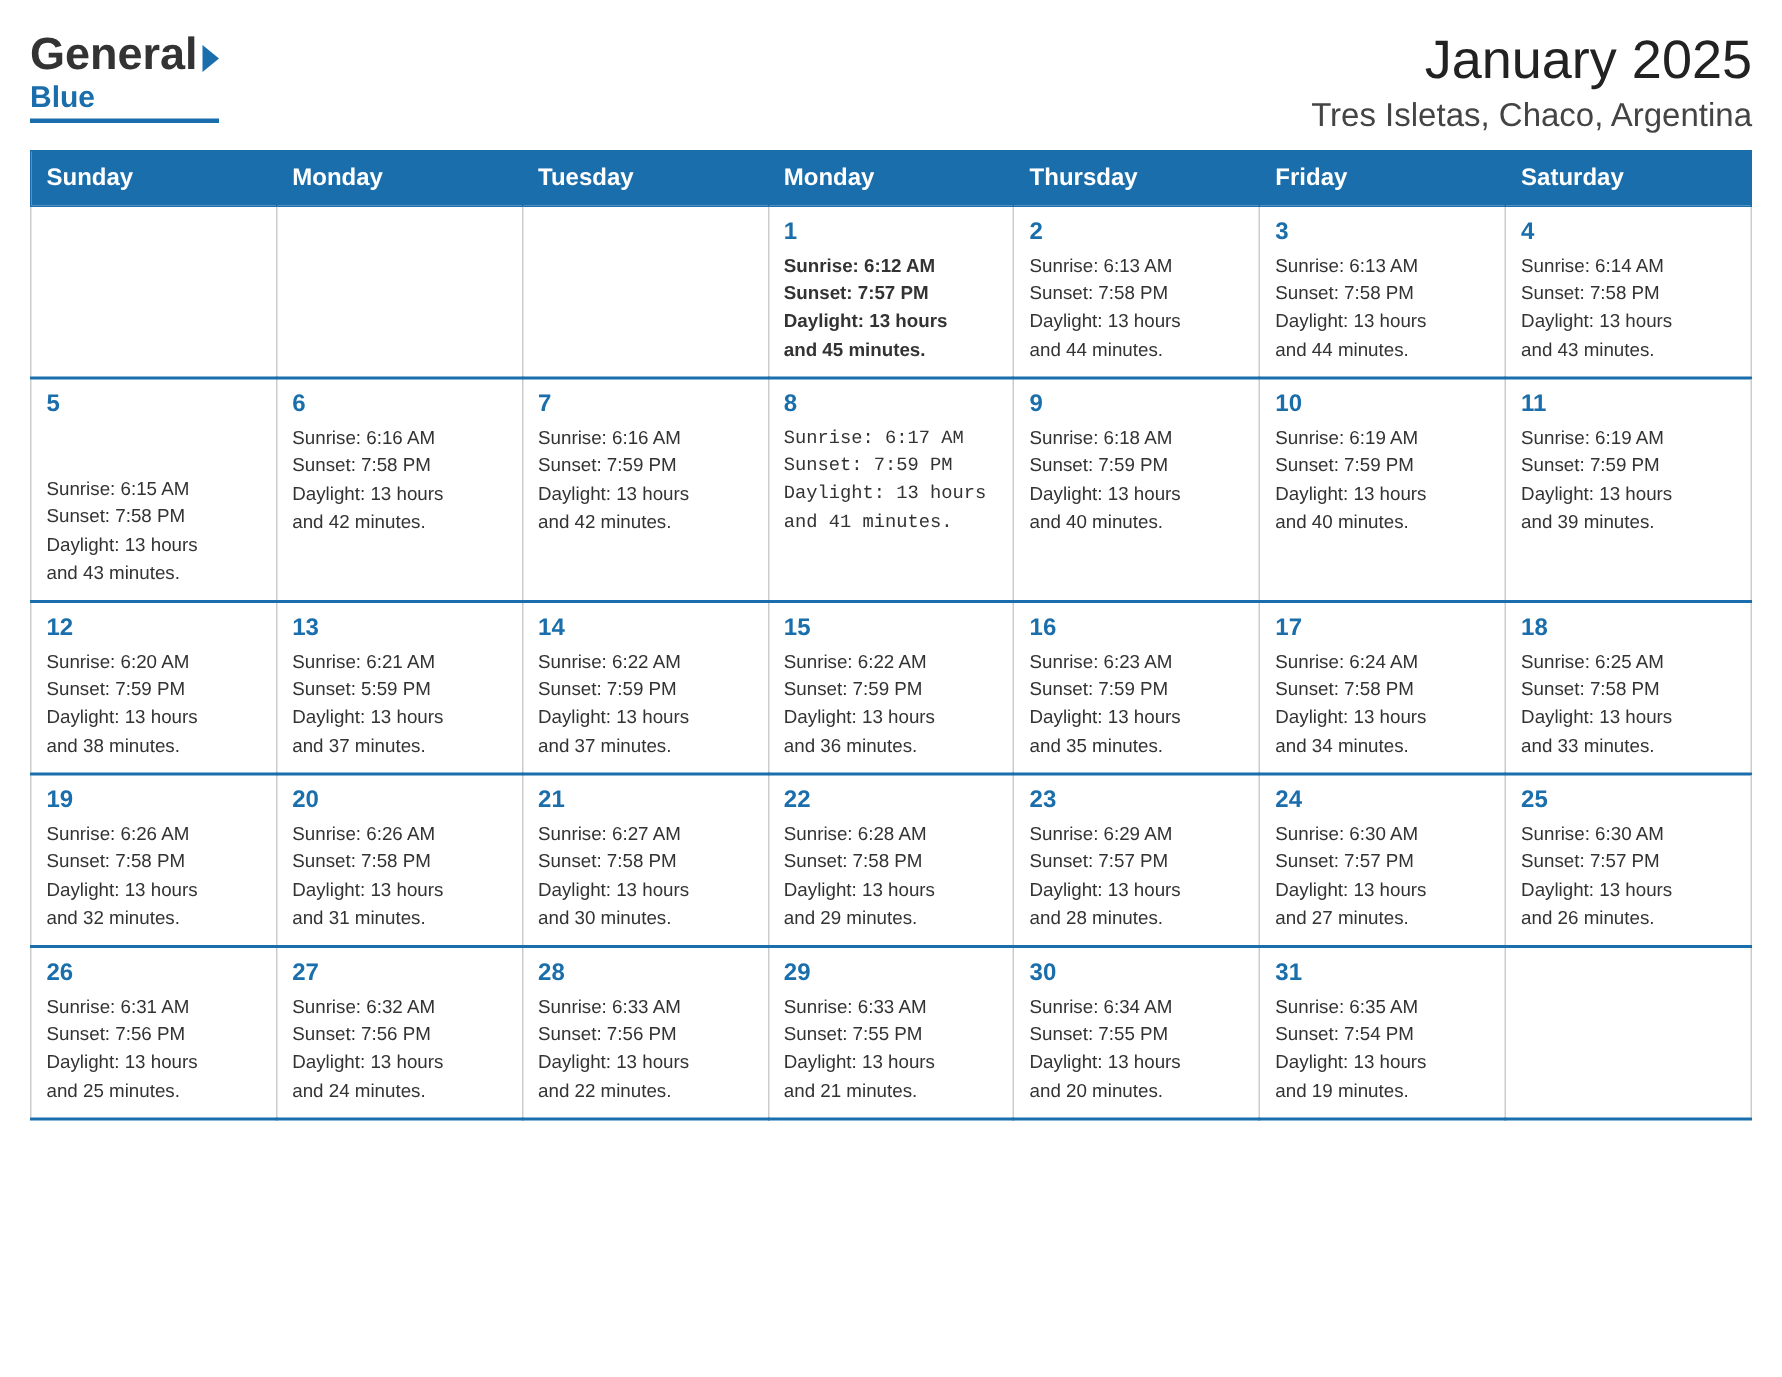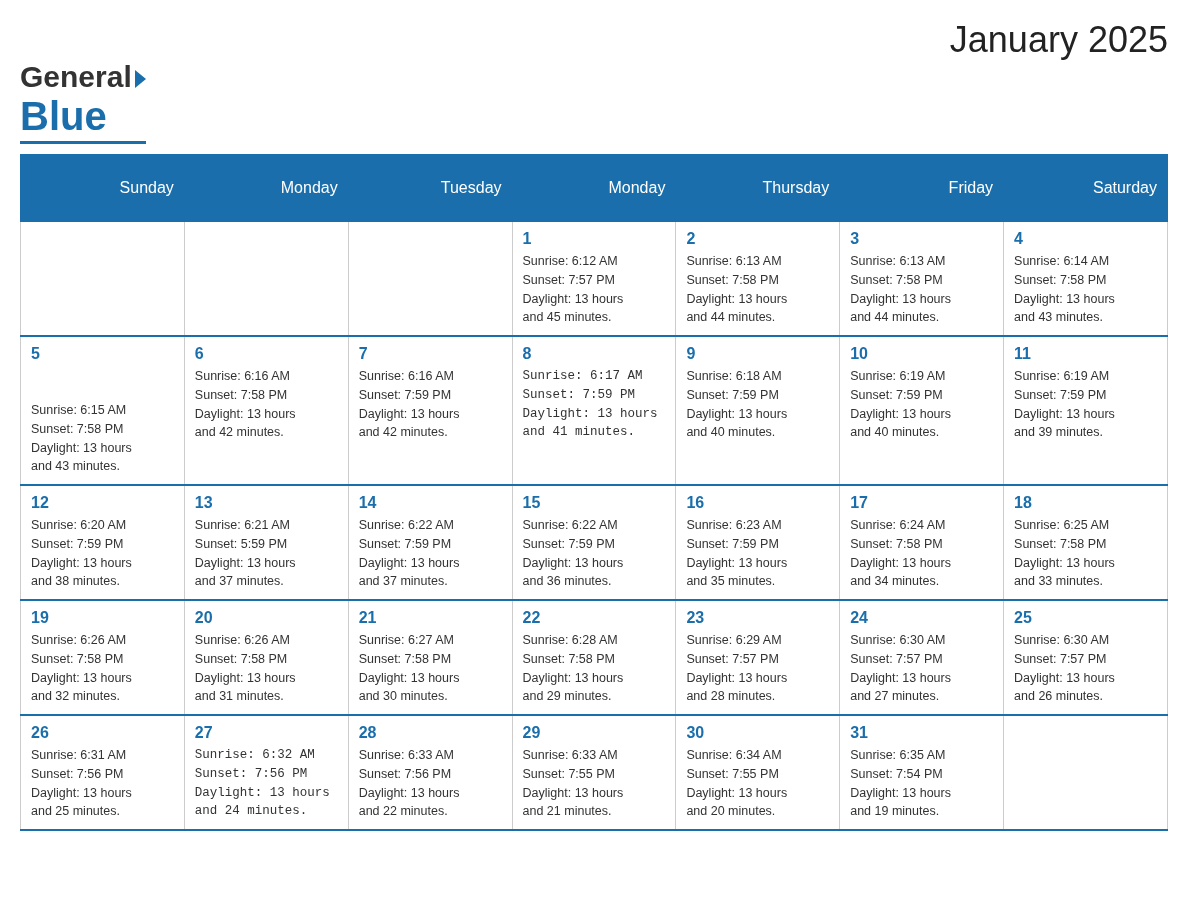--- a/index.html
+++ b/index.html
@@ -34,23 +34,23 @@
       width: 100%;
       border-collapse: collapse;
       table-layout: fixed;
     }
     thead tr {
       background-color: #1a6eab;
     }
     thead th {
       color: #fff;
       font-size: 16px;
-      font-weight: normal;
-      padding: 24px 10px;
-      text-align: right;
+      font-weight: bold;
+      padding: 9px 10px;
+      text-align: left;
       border: 1px solid #1a6eab;
     }
     tbody tr {
       border-bottom: 2px solid #1a6eab;
     }
     tbody td {
       vertical-align: top;
       padding: 8px 10px;
       border-right: 1px solid #ccc;
       border-left: 1px solid #ccc;
@@ -69,21 +69,20 @@
       margin-bottom: 4px;
     }
     .day-info {
       font-size: 12.5px;
       color: #333;
       line-height: 1.5;
     }
     .logo-wrapper {
       display: flex;
       align-items: center;
-      margin-top: 40px;
     }
     .logo-text-wrapper {
       display: flex;
       flex-direction: column;
     }
     .logo-row1 {
       display: flex;
       align-items: center;
     }
     .logo-general-text {
@@ -97,21 +96,21 @@
       width: 0;
       height: 0;
       border-left: 11px solid #1a6eab;
       border-top: 9px solid transparent;
       border-bottom: 9px solid transparent;
       vertical-align: middle;
       position: relative;
       top: 2px;
     }
     .logo-blue-text {
-      font-size: 40px;
+      font-size: 20px;
       font-weight: bold;
       color: #1a6eab;
     }
     .logo-underline {
       height: 3px;
       background: #1a6eab;
       margin-top: 2px;
     }
   </style>
 </head>
@@ -125,20 +124,21 @@
         <span class="logo-arrow"></span>
       </div>
       <div style="display:flex;align-items:center;">
         <span class="logo-blue-text">Blue</span>
       </div>
       <div class="logo-underline"></div>
     </div>
   </div>
   <div class="title-section">
     <div class="month-title">January 2025</div>
+    <div class="location">Tres Isletas, Chaco, Argentina</div>
   </div>
 </div>
 
 <table>
   <thead>
     <tr>
     <th>Sunday</th>
         <th>Monday</th>
         <th>Tuesday</th>
         <th>Monday</th>
@@ -147,21 +147,21 @@
         <th>Saturday</th>
       </tr>
   </thead>
   <tbody id="calendar-body">
   <tr>
         <td></td>
         <td></td>
         <td></td>
         <td>
           <span class="day-number">1</span>
-          <div class="day-info" style="white-space: pre-line;">Sunrise: 6:12 AM
+          <div class="day-info" style="white-space: pre-line; font-weight: bold;">Sunrise: 6:12 AM
 Sunset: 7:57 PM
 Daylight: 13 hours
 and 45 minutes.</div>
         </td>
         <td>
           <span class="day-number">2</span>
           <div class="day-info" style="white-space: pre-line;">Sunrise: 6:13 AM
 Sunset: 7:58 PM
 Daylight: 13 hours
 and 44 minutes.</div>
@@ -337,21 +337,21 @@
       <tr>
         <td>
           <span class="day-number">26</span>
           <div class="day-info" style="white-space: pre-line;">Sunrise: 6:31 AM
 Sunset: 7:56 PM
 Daylight: 13 hours
 and 25 minutes.</div>
         </td>
         <td>
           <span class="day-number">27</span>
-          <div class="day-info" style="white-space: pre-line; font-family: Liberation Mono, monospace;">Sunrise: 6:32 AM
+          <div class="day-info" style="white-space: pre-line;">Sunrise: 6:32 AM
 Sunset: 7:56 PM
 Daylight: 13 hours
 and 24 minutes.</div>
         </td>
         <td>
           <span class="day-number">28</span>
           <div class="day-info" style="white-space: pre-line;">Sunrise: 6:33 AM
 Sunset: 7:56 PM
 Daylight: 13 hours
 and 22 minutes.</div>

